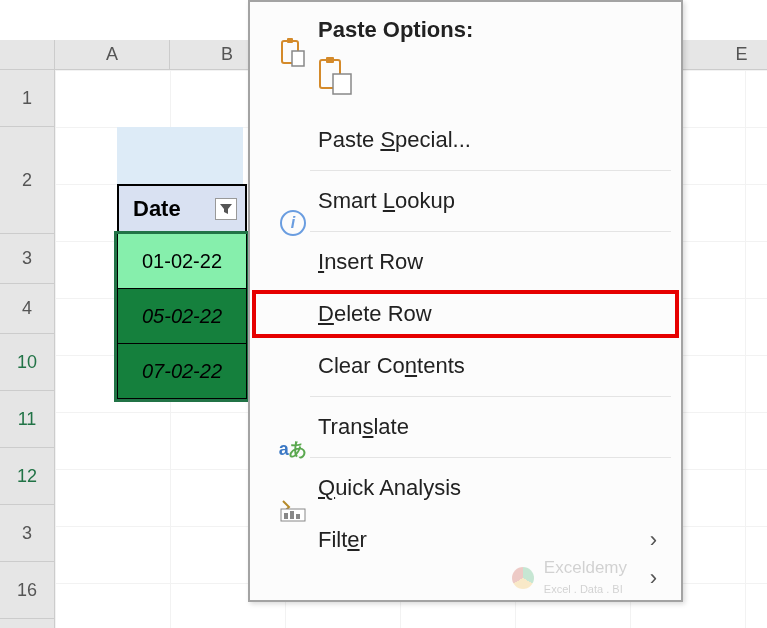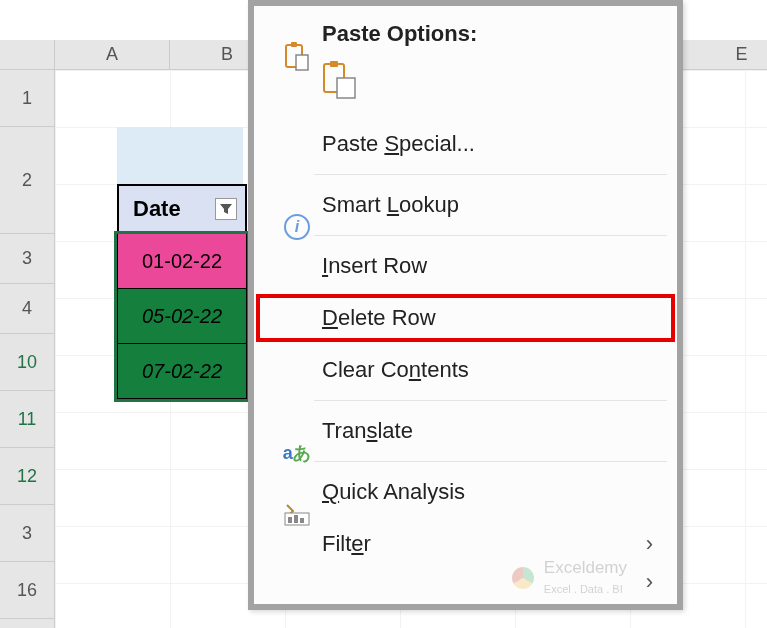--- a/index.html
+++ b/index.html
@@ -26,31 +26,31 @@
     linear-gradient(to bottom, #e0e0e0 1px, transparent 1px) 0 0/100% 57px;
     pointer-events:none; opacity:0.4; }
 
   
   .table-area { position: absolute; top: 184px; left: 117px; width: 130px; }
   .hdr-cell { height: 50px; background: #d9e1f2; border: 2px solid #000; display:flex; align-items:center; justify-content:space-between;
               padding: 0 8px 0 14px; font-weight: bold; font-size: 22px; color:#000; }
   .filter-btn { width: 22px; height: 22px; border: 1px solid #999; background:#fff; display:flex; align-items:center; justify-content:center;
                 font-size: 11px; color:#333; }
   .data-cell { height: 55px; border: 1px solid #000; border-top: none; display:flex; align-items:center; justify-content:center;
-               font-size: 20px; color:#000; background:#ec4899; }
+               font-size: 20px; color:#000; background:#86efac; }
   .data-cell.alt { background:#15803d;font-style:italic; }
   .sel-outline { position:absolute; top: 234px; left:117px; width:130px; height:165px; box-shadow: 0 0 0 3px #217346; pointer-events:none; }
 
   
   .title-bg { position:absolute; top: 127px; left: 117px; width: 126px; height: 108px; background:#ddebf7; }
   .title-text { position:absolute; top: 194px; left: 212px; font-size: 28px; font-weight: bold; color:#222; }
 
   
   .context-menu { position: absolute; top: 0; left: 248px; width: 435px; background: #fcfcfc;
-                  border: 6px solid #a3a3a3; box-shadow: 2px 2px 5px rgba(0,0,0,.15); padding-bottom: 10px; padding-top:8px; }
+                  border: 2px solid #a3a3a3; box-shadow: 2px 2px 5px rgba(0,0,0,.15); padding-bottom: 10px; padding-top:8px; }
   .menu-item { height: 52px; display:flex; align-items:center; padding-left: 18px; font-size: 22px; color:#222;
                position: relative; cursor: default; }
   .menu-item .icon-slot { width: 50px; display:flex; align-items:center; justify-content:center;margin-top:44px; }
   .menu-item .label-slot { }
   .menu-item .chevron { position:absolute; right: 24px; font-size: 22px; color:#555; }
   .menu-item.highlight { outline: 4px solid #e60000; outline-offset: -6px; }
   .sep { height: 1px; background: #e4e4e4; margin: 4px 10px 4px 60px; }
 
   
   .ic-paste svg, .ic-clip svg { display:block; }

